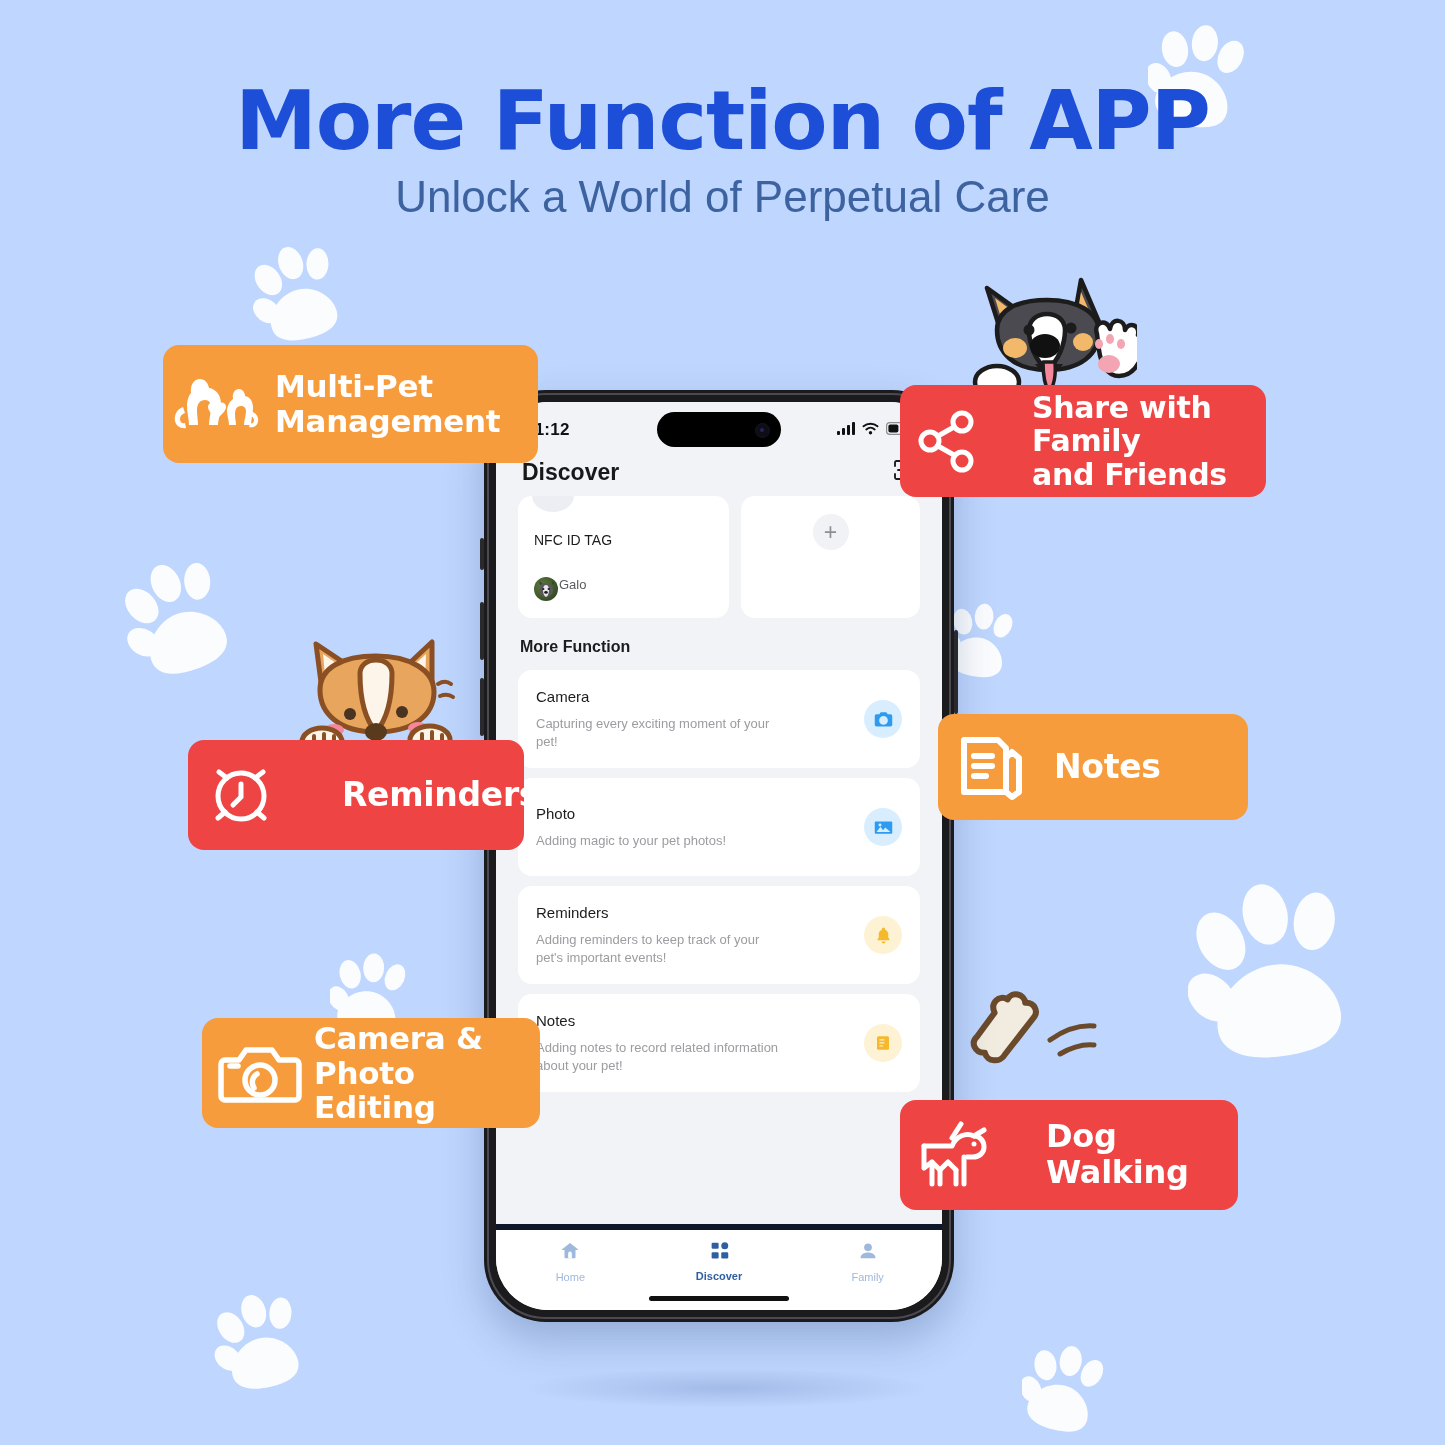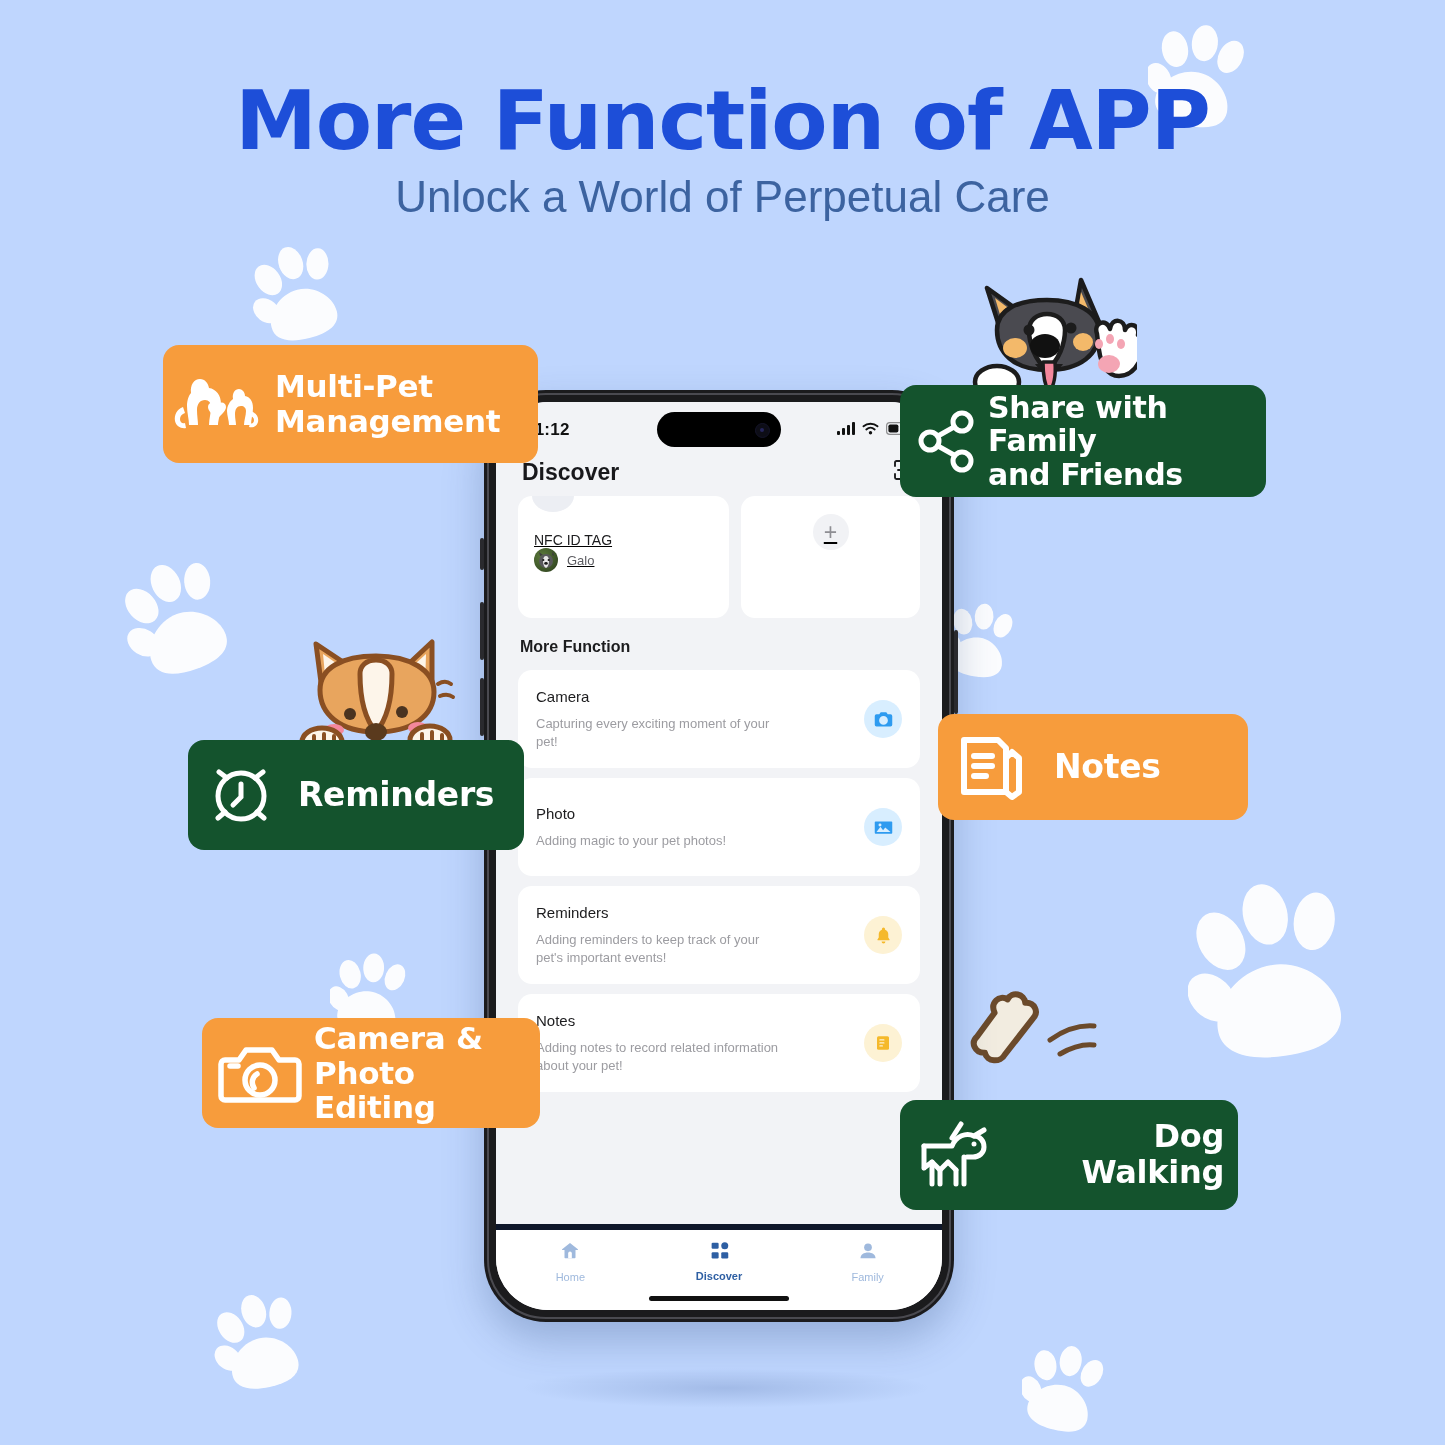--- a/index.html
+++ b/index.html
@@ -56,40 +56,40 @@
     align-items: center;
     border-radius: 16px;
     box-sizing: border-box;
     color: #ffffff;
     font-weight: 700;
     font-family: "DejaVu Sans", sans-serif;
     line-height: 1.12;
     letter-spacing: -0.3px;
   }
   .badge.orange { background: #f79c3c; }
-  .badge.blue   { background: #14532d; }
+  .badge.blue   { background: #ef4444; gap: 44px; }
   .badge .bicon {
     flex: 0 0 auto;
     display: flex;
     align-items: center;
     justify-content: center;
   }
   .badge .blabel { white-space: pre-line; }
 
   
   #badge-multipet   { left: 163px;  top: 345px;  width: 375px; height: 118px; padding: 0 8px; font-size: 31px; z-index: 6; }
   #badge-share      { left: 900px;  top: 385px;  width: 366px; height: 112px; padding: 0 16px; font-size: 30px; z-index: 6; }
   #badge-reminders  { left: 188px;  top: 740px;  width: 336px; height: 110px; padding: 0 16px; font-size: 33px; z-index: 6; }
   #badge-notes      { left: 938px;  top: 714px;  width: 310px; height: 106px; padding: 0 16px; font-size: 33px; z-index: 6; }
   #badge-camera     { left: 202px;  top: 1018px; width: 338px; height: 110px; padding: 0 16px; font-size: 31px; z-index: 6; }
   #badge-dogwalk    { left: 900px;  top: 1100px; width: 338px; height: 110px; padding: 0 14px; font-size: 32px; z-index: 6; }
 
   #badge-notes .blabel { margin-left: 26px; }
   #badge-share .blabel { margin-left: 10px; }
-  #badge-dogwalk .blabel { margin-left: 12px; text-align: right; }
+  #badge-dogwalk .blabel { margin-left: 4px; }
   #badge-reminders .blabel { margin-left: 20px; }
   #badge-camera .blabel { margin-left: 12px; }
   #badge-multipet .blabel { margin-left: 12px; }
 
   
   .mascot { position: absolute; z-index: 7; pointer-events: none; }
   #mascot-corgi-tricolor { left: 957px; top: 272px; width: 180px; height: 126px; z-index: 5; }
   #mascot-corgi-tan      { left: 292px; top: 632px; width: 170px; height: 122px; z-index: 5; }
   #deco-bone             { left: 962px; top: 988px; width: 152px; height: 92px; z-index: 4; }
 
@@ -203,21 +203,20 @@
   .content {
     padding: 0 22px;
     background: #f2f3f6;
     height: 735px;
     box-sizing: border-box;
   }
   .tag-row {
     display: flex;
     gap: 12px;
     margin-bottom: 20px;
-    text-decoration: underline;
   }
   .tag-card {
     flex: 1;
     background: #ffffff;
     border-radius: 14px;
     height: 122px;
     padding: 14px 16px;
     box-sizing: border-box;
     position: relative;
     overflow: hidden;
@@ -230,23 +229,23 @@
     background: #eceef3;
   }
   .tag-title {
     font-size: 14px;
     color: #1c1c1e;
     margin-top: 22px;
     font-family: "Liberation Sans", sans-serif;
   }
   .tag-pet {
     display: flex;
-    align-items: center;
-    gap: 9px;
-    margin-top: 0;
+    align-items: flex-start;
+    gap: 1px;
+    margin-top: 29px;
   }
   .pet-avatar {
     width: 24px; height: 24px;
     border-radius: 50%;
     background: radial-gradient(circle at 35% 35%, #5c7a3c 0%, #3d5528 60%, #2b3a1c 100%);
     position: relative;
     overflow: hidden;
     flex: 0 0 auto;
   }
   .pet-avatar svg { position: absolute; left: 2px; top: 2px; }

